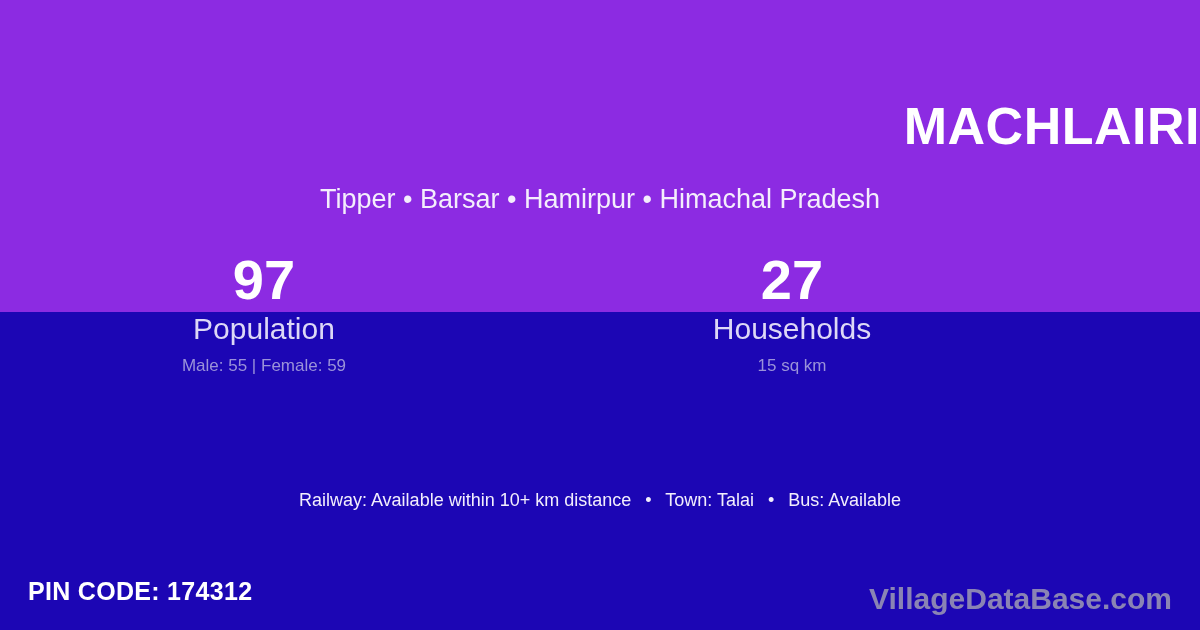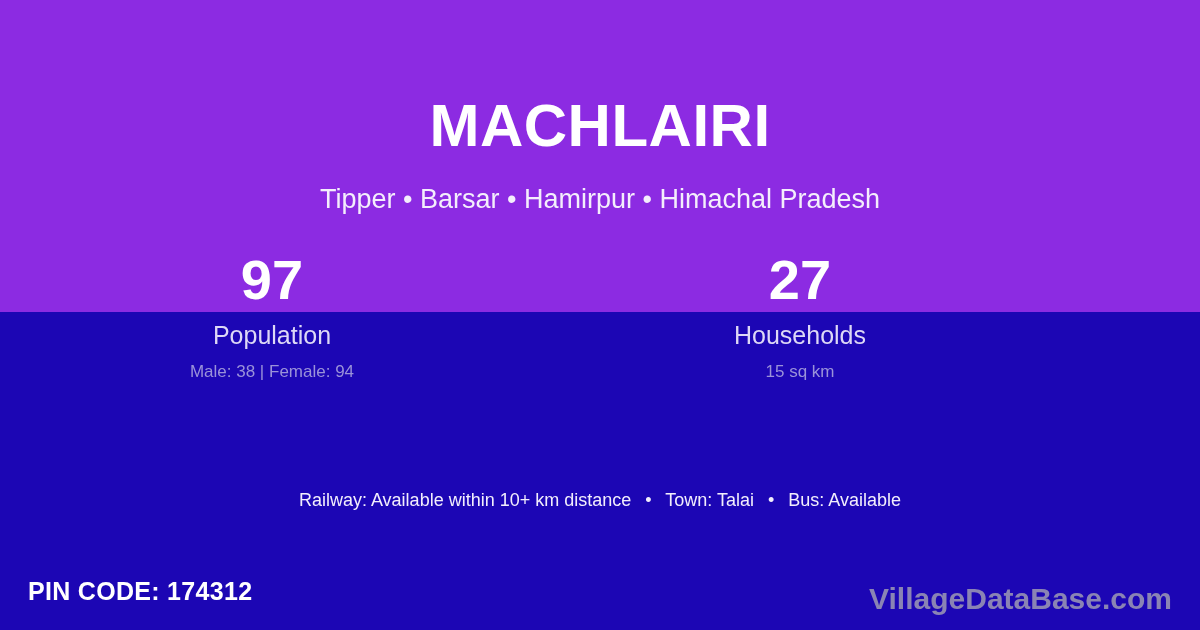--- a/index.html
+++ b/index.html
@@ -30,23 +30,23 @@
     width: 1200px;
     height: 312px;
     background: #8c2be2;
   }
 
   .hero-title {
     position: absolute;
     left: 0;
     top: 88px;
     width: 1200px;
-    text-align: center;
+    text-align: right;
     color: #ffffff;
-    font-size: 60px;
+    font-size: 52px;
     font-weight: bold;
     letter-spacing: 0.5px;
     line-height: 76px;
     white-space: nowrap;
   }
 
   .hero-subtitle {
     position: absolute;
     left: 0;
     top: 182px;
@@ -55,43 +55,43 @@
     color: #f4eefc;
     font-size: 27px;
     font-weight: normal;
     line-height: 34px;
     white-space: nowrap;
   }
 
   
   .stats {
     position: absolute;
-    left: 8px;
+    left: 0;
     top: 248px;
     width: 1056px;
     display: flex;
     flex-direction: row;
   }
   .stat {
     flex: 1 1 0;
     text-align: center;
   }
   .stat-value {
     color: #ffffff;
     font-size: 56px;
     font-weight: bold;
     line-height: 64px;
     white-space: nowrap;
   }
   .stat-label {
     color: #ddd8f6;
-    font-size: 25px;
+    font-size: 30px;
     font-weight: normal;
     line-height: 30px;
-    margin-top: 8px;
+    margin-top: 2px;
     white-space: nowrap;
   }
   .stat-sub {
     color: #9a92d9;
     font-size: 17px;
     font-weight: normal;
     line-height: 22px;
     margin-top: 11px;
     white-space: nowrap;
   }
@@ -146,21 +146,21 @@
 
   <div class="hero-title">MACHLAIRI</div>
 
   <div class="hero-subtitle">Tipper • Barsar • Hamirpur • Himachal Pradesh</div>
 
   <div class="stats">
 
     <div class="stat">
       <div class="stat-value">97</div>
       <div class="stat-label">Population</div>
-      <div class="stat-sub">Male: 38 | Female: 94</div>
+      <div class="stat-sub">Male: 55 | Female: 59</div>
     </div>
 
     <div class="stat">
       <div class="stat-value">27</div>
       <div class="stat-label">Households</div>
       <div class="stat-sub">15 sq km</div>
     </div>
 
 
   </div>

